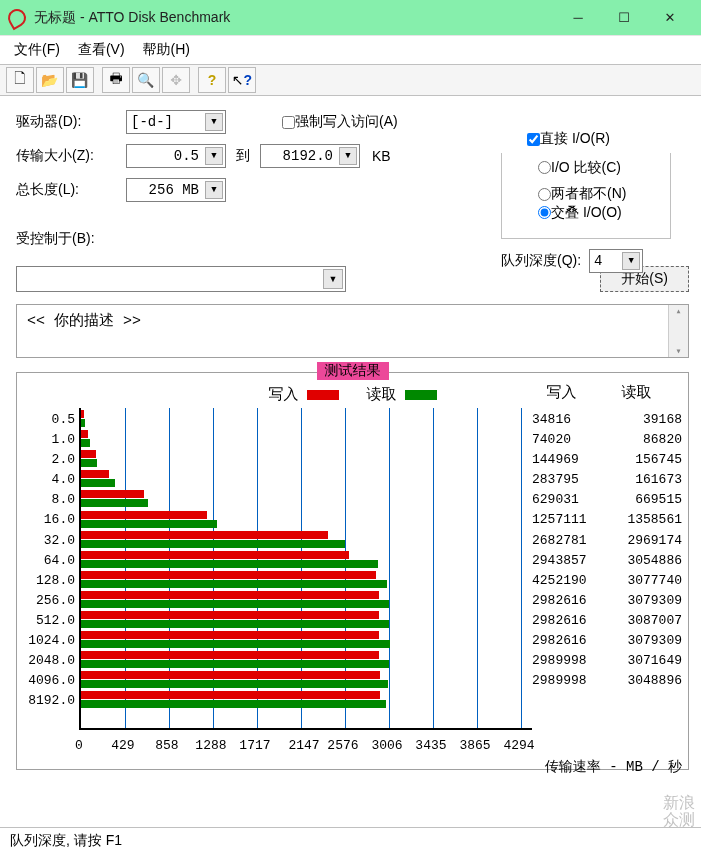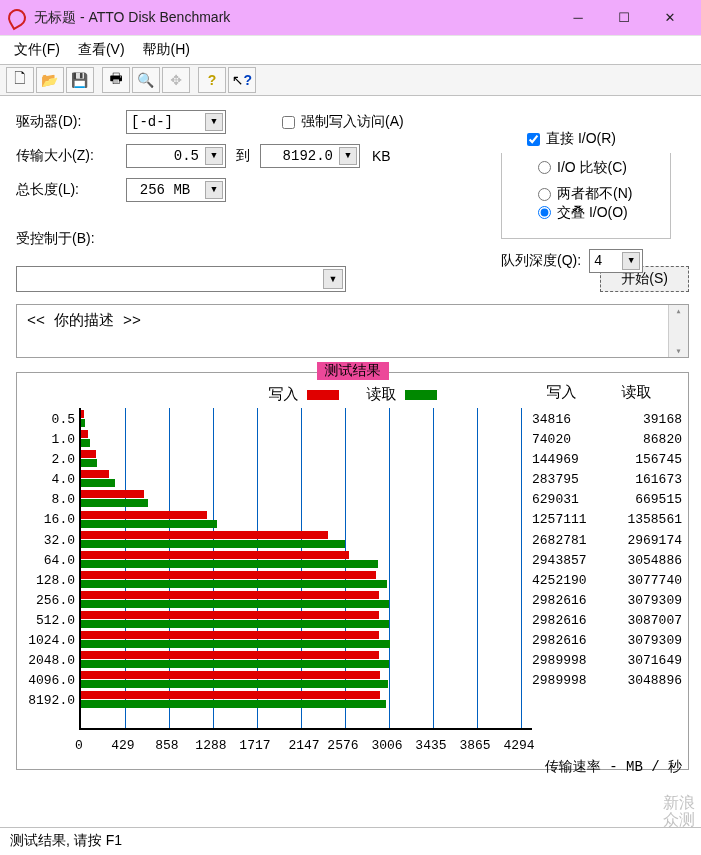--- a/index.html
+++ b/index.html
@@ -12,21 +12,21 @@
     height: 855px;
     overflow: hidden;
     position: relative;
   }
   .titlebar {
     height: 36px;
     display: flex;
     align-items: center;
     padding: 0 8px;
     border-bottom: 1px solid #e5e5e5;
-    background: #f0abfc;
+    background: #86efac;
   }
   .titlebar .app-icon {
     width: 18px; height: 18px;
     border: 2px solid #d02020;
     border-radius: 50% 50% 50% 0;
     transform: rotate(-30deg);
     margin-right: 8px;
   }
   .titlebar .title { flex: 1; color: #222; font-size: 14px; }
   .win-controls { display: flex; gap: 0; }
@@ -83,21 +83,21 @@
   .combo .arrow {
     position: absolute; right: 2px; top: 2px; bottom: 2px;
     width: 18px;
     background: #e8e8e8;
     border: 1px solid #aaa;
     display: flex; align-items: center; justify-content: center;
     font-size: 9px;
   }
   .combo .val { padding-right: 22px; text-align: right; width: 100%; }
   .checkbox-wrap, .radio-wrap {
-    display: inline-flex; align-items: center; gap: 6px;
+    display: inline-flex; align-items: center; 
     font-size: 14px;
     padding-left: 26px;
   }
   .checkbox-wrap input, .radio-wrap input { margin: 0; }
   .right-opts {
     position: absolute;
     right: 30px;
     top: 130px;
     width: 170px;
   }
@@ -308,21 +308,21 @@
     <div class="combo" style="width:100px">
       <span class="val">8192.0</span>
       <span class="arrow">▼</span>
     </div>
     <span style="margin-left:12px;font-size:14px">KB</span>
   </div>
 
   <div class="row">
     <span class="label">总长度(L):</span>
     <div class="combo" style="width:100px">
-      <span class="val" style="text-align:center">256 MB</span>
+      <span class="val" style="text-align:right">256 MB</span>
       <span class="arrow">▼</span>
     </div>
   </div>
 
   <div class="right-opts">
     <div class="row-r">
       <label class="checkbox-wrap">
         <input type="checkbox" checked="" style="">
         <span>直接 I/O(R)</span>
       </label>
@@ -552,19 +552,19 @@
         <span style="left: 351.98px;">3435</span>
         <span style="left: 396.041px;">3865</span>
         <span style="left: 440px;">4294</span>
       </div>
     <div class="xlabel">传输速率 - MB / 秒</div>
   </div>
 
 </div>
 
 <div class="statusbar">
-  <span>测试结果, 请按 F1</span>
+  <span>队列深度, 请按 F1</span>
 </div>
 
 <div class="watermark">
   <div>新浪</div>
   <div>众测</div>
 </div>
 
 </body></html>

